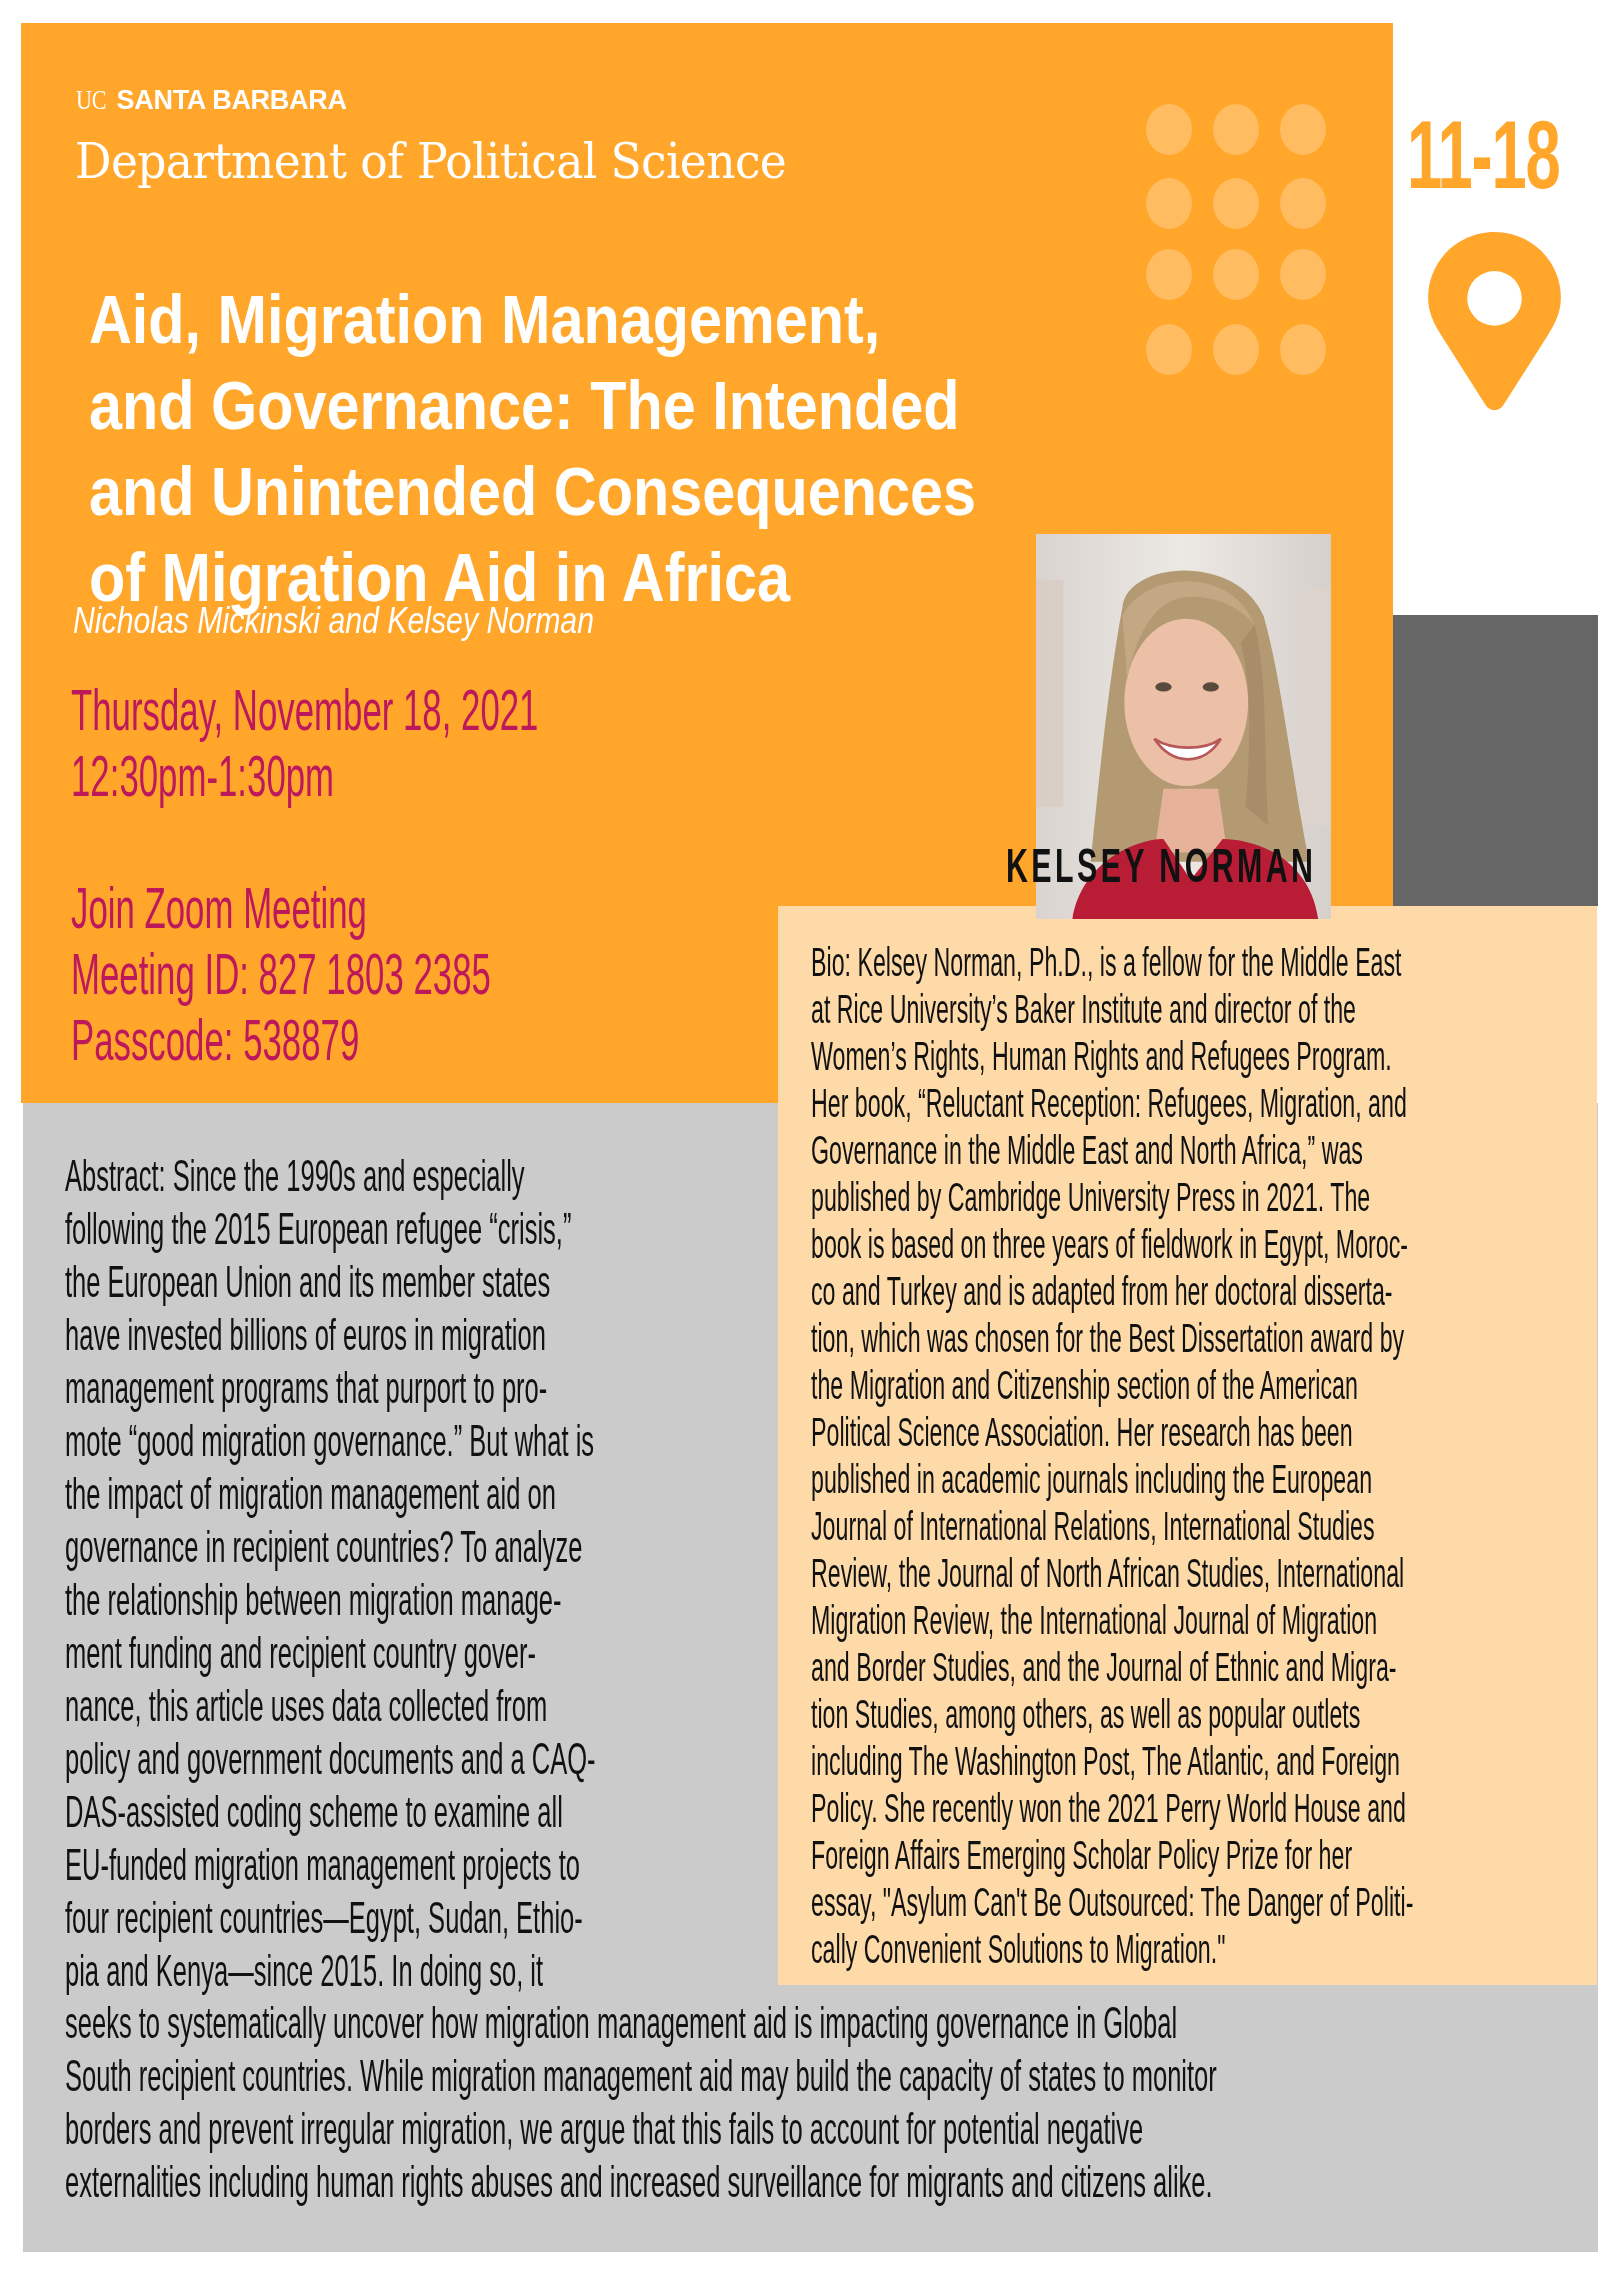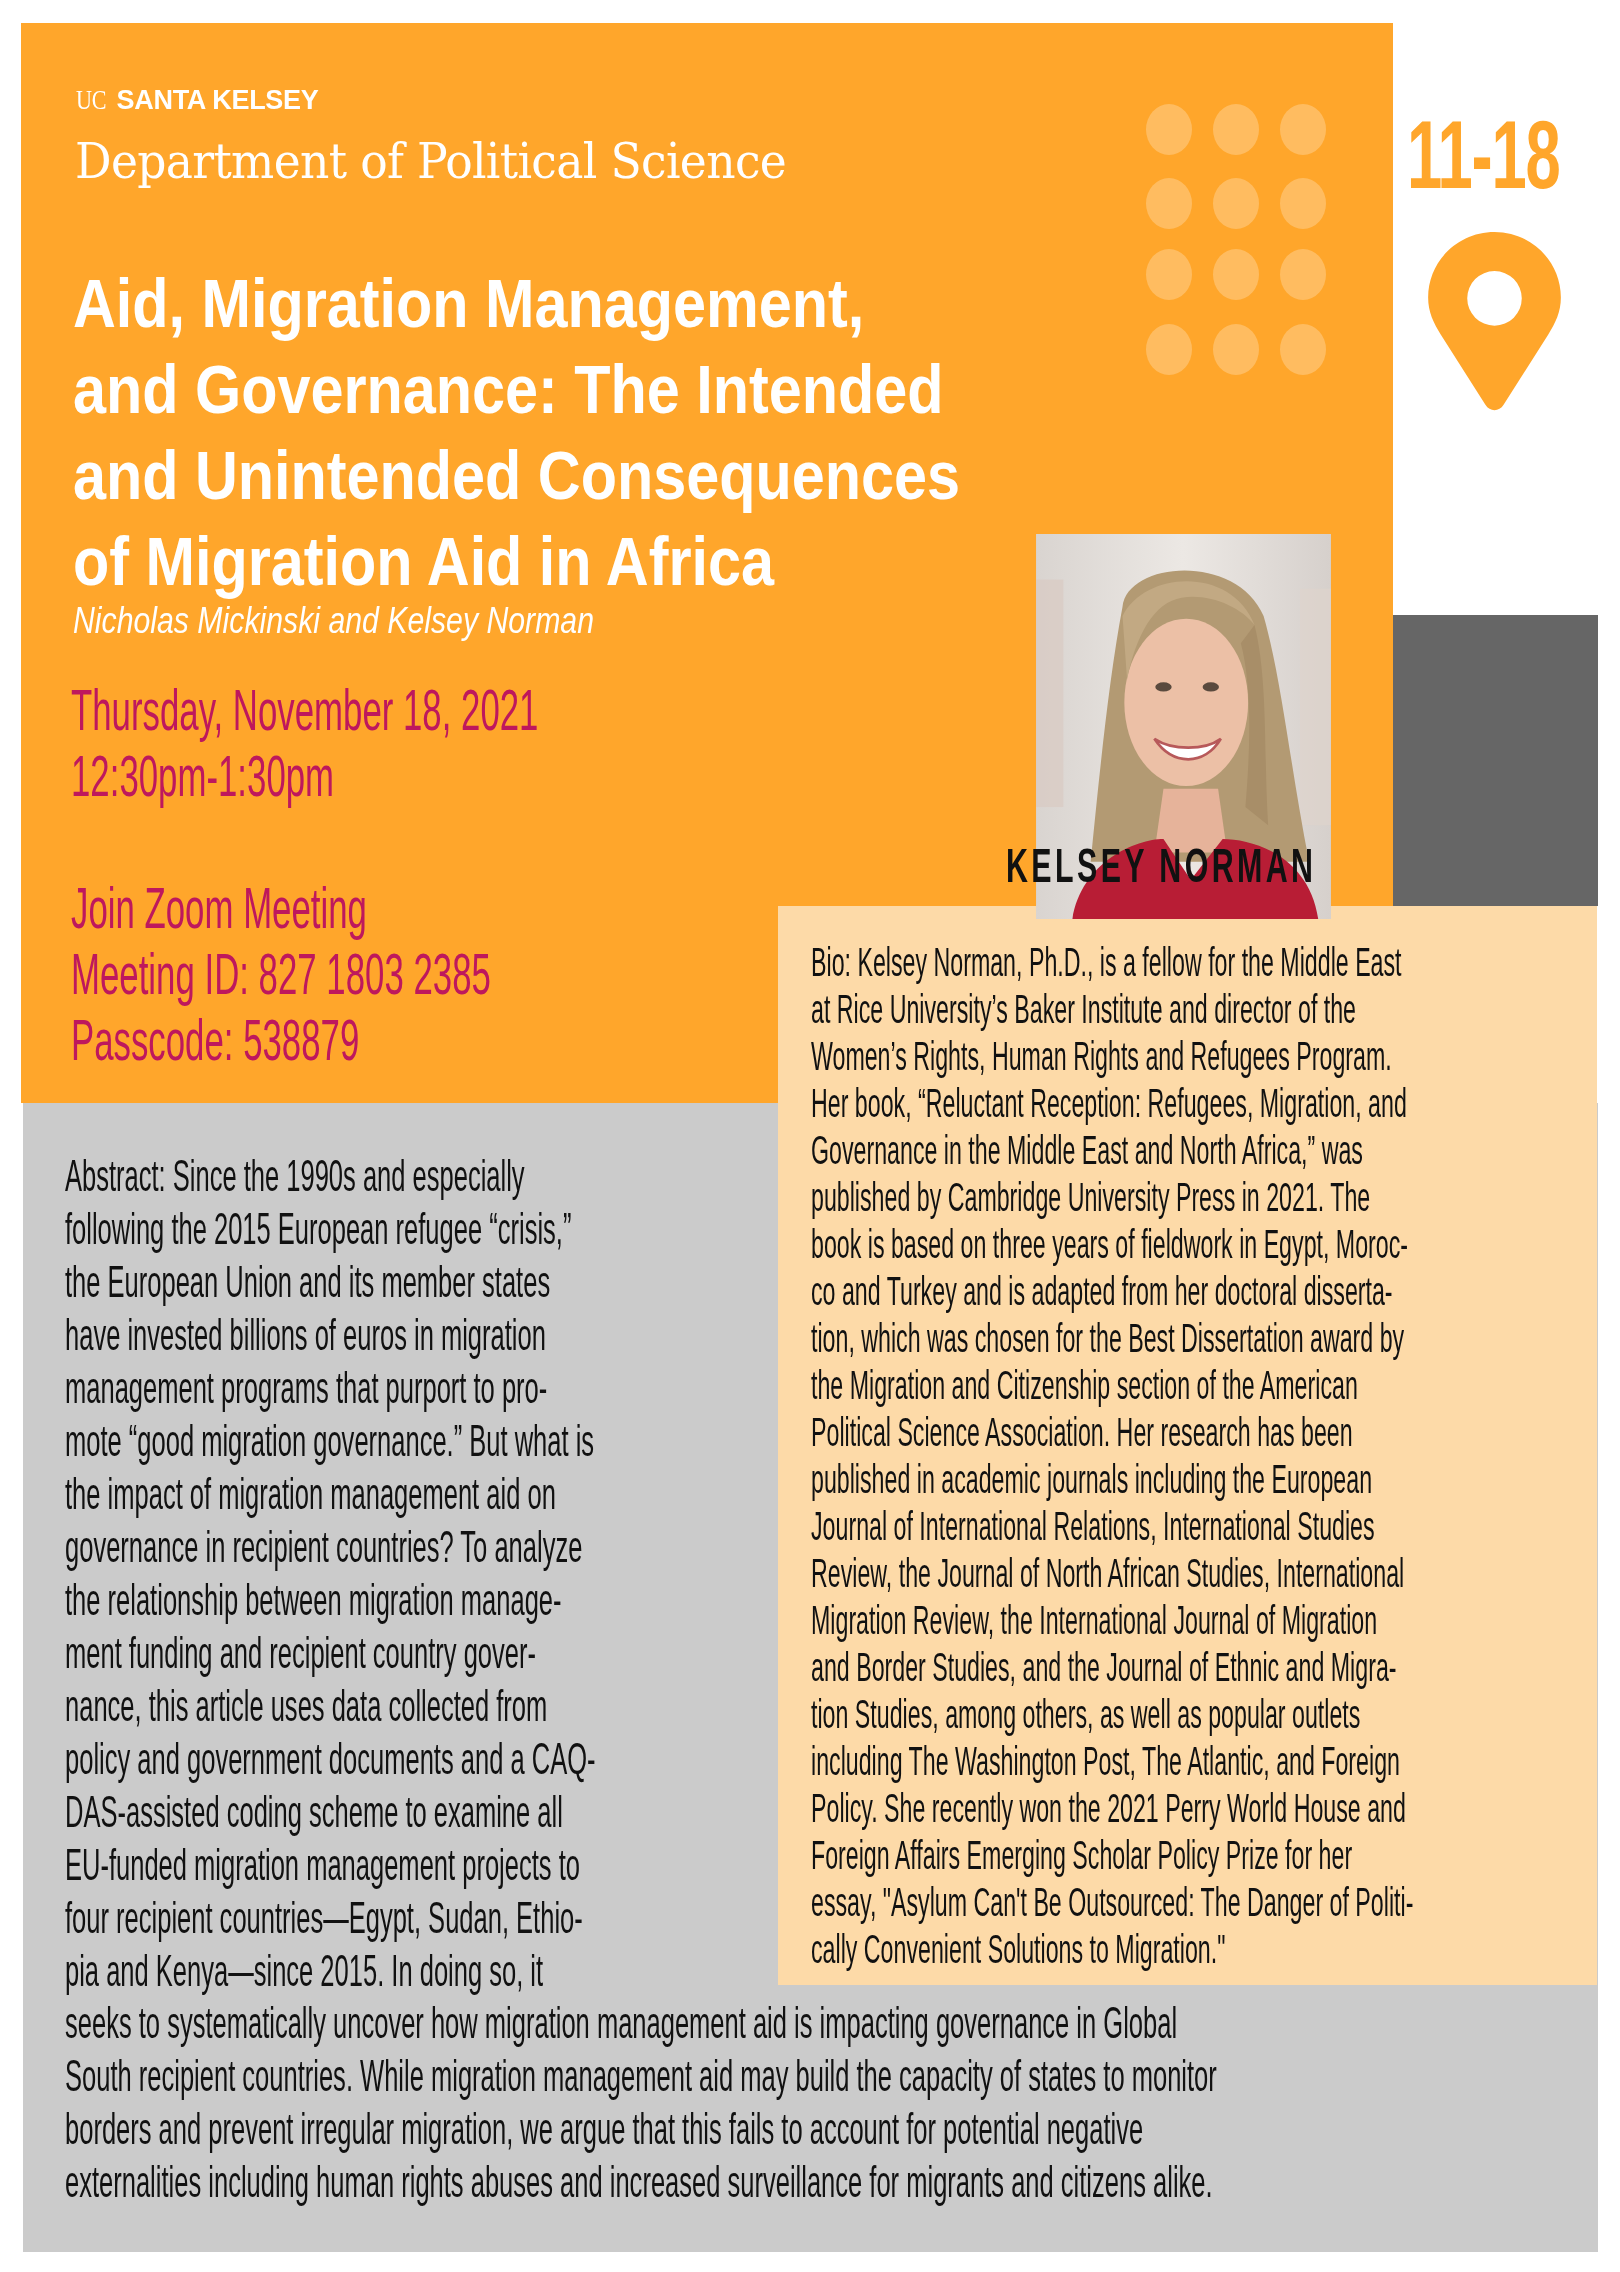--- a/index.html
+++ b/index.html
@@ -57,21 +57,21 @@
 </head>
 <body>
 
 <div class="abs orange-panel"></div>
 <div class="abs gray-accent"></div>
 <div class="abs abstract-panel"></div>
 <div class="abs bio-panel"></div>
 
 <div class="abs brand">
   <span class="uc">UC</span>
-  <span class="sb">SANTA KELSEY</span>
+  <span class="sb">SANTA BARBARA</span>
 </div>
 <div class="abs dept">Department of Political Science</div>
 
 <div>
   <div class="abs dot" style="left:1146px;top:104px"></div>
   <div class="abs dot" style="left:1213px;top:104px"></div>
   <div class="abs dot" style="left:1280px;top:104px"></div>
   <div class="abs dot" style="left:1146px;top:178px"></div>
   <div class="abs dot" style="left:1213px;top:178px"></div>
   <div class="abs dot" style="left:1280px;top:178px"></div>
@@ -83,21 +83,21 @@
   <div class="abs dot" style="left:1280px;top:324px"></div>
 </div>
 
 <div class="abs date-badge">11-18</div>
 <div class="abs pin">
   <svg width="133" height="180" viewBox="0 0 146 198">
     <path d="M73 0 C113 0 146 32 146 72 C146 88 140 100 132 113 L83 190 C78 198 68 198 63 190 L14 113 C6 100 0 88 0 72 C0 32 33 0 73 0 Z M73 43 A30 30 0 1 0 73 103 A30 30 0 1 0 73 43 Z" fill="#FFA62B" fill-rule="evenodd"></path>
   </svg>
 </div>
 
-<h1 class="abs title" style="margin:0">
+<h1 class="abs title" style="margin:16px">
   <span class="ln">Aid, Migration Management,</span>
   <span class="ln">and Governance: The Intended</span>
   <span class="ln">and Unintended Consequences</span>
   <span class="ln">of Migration Aid in Africa</span>
 </h1>
 <div class="abs byline">Nicholas Mickinski and Kelsey Norman</div>
 
 <div class="abs details">
   <span class="ln">Thursday, November 18, 2021</span>
   <span class="ln">12:30pm-1:30pm</span>

